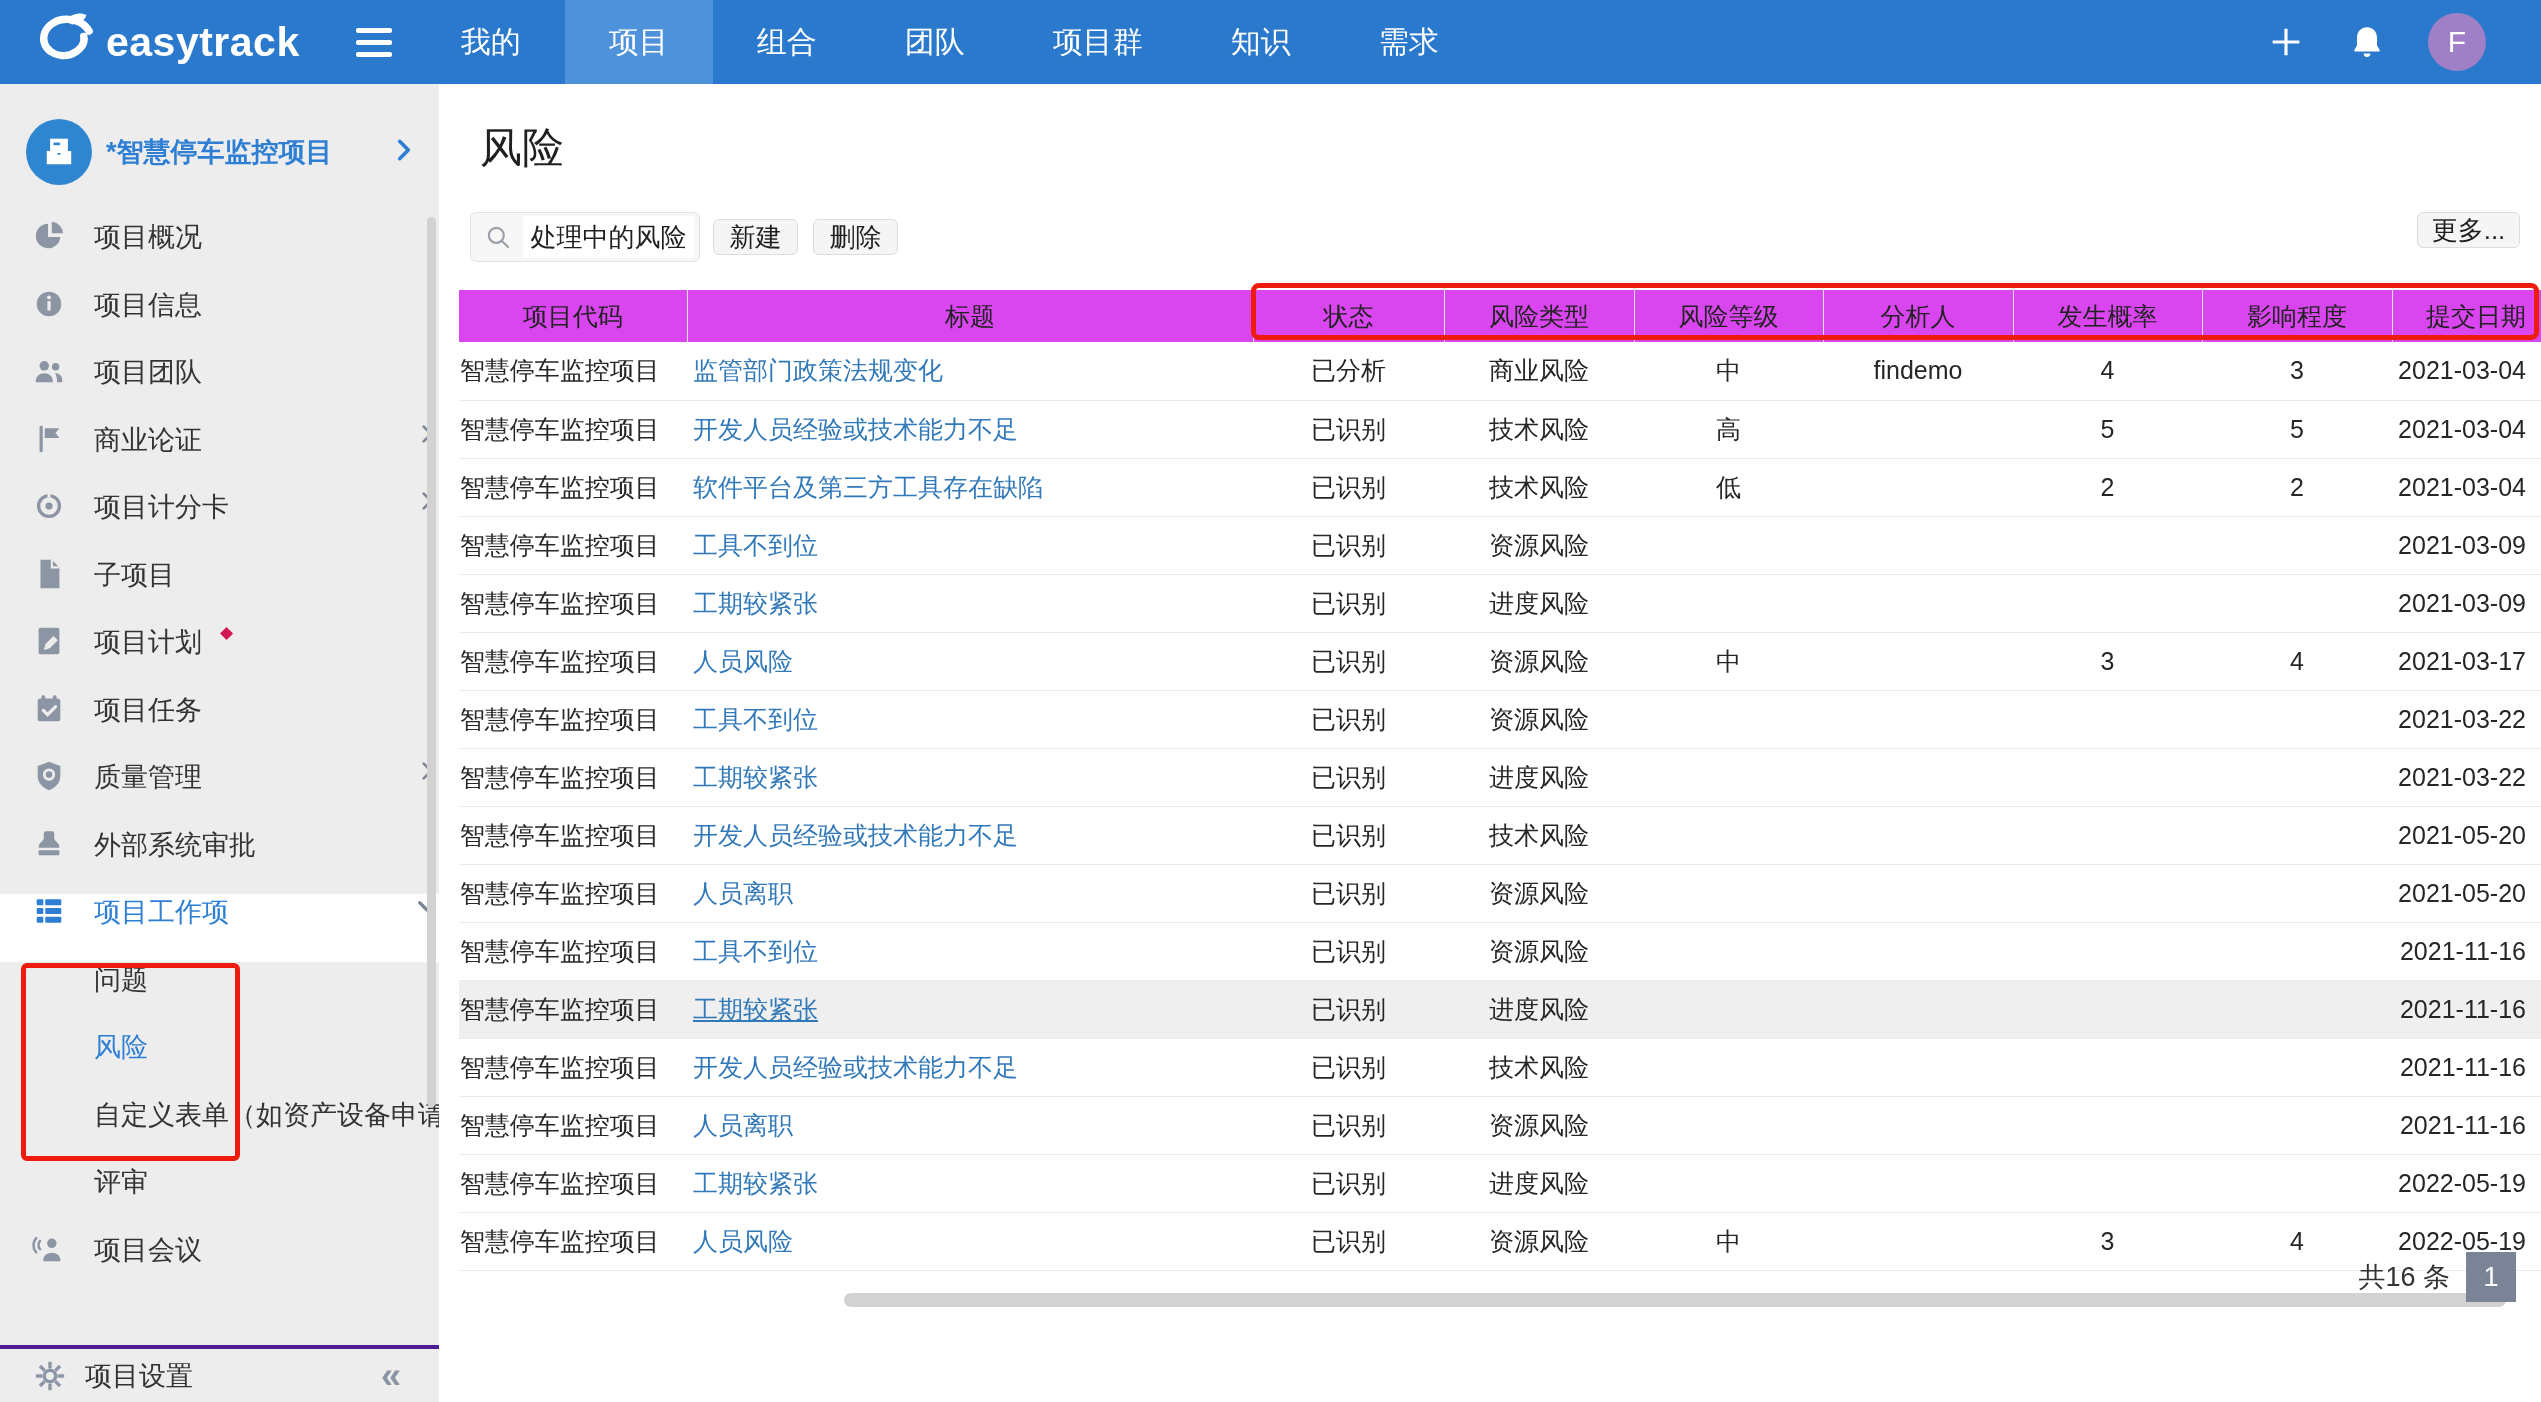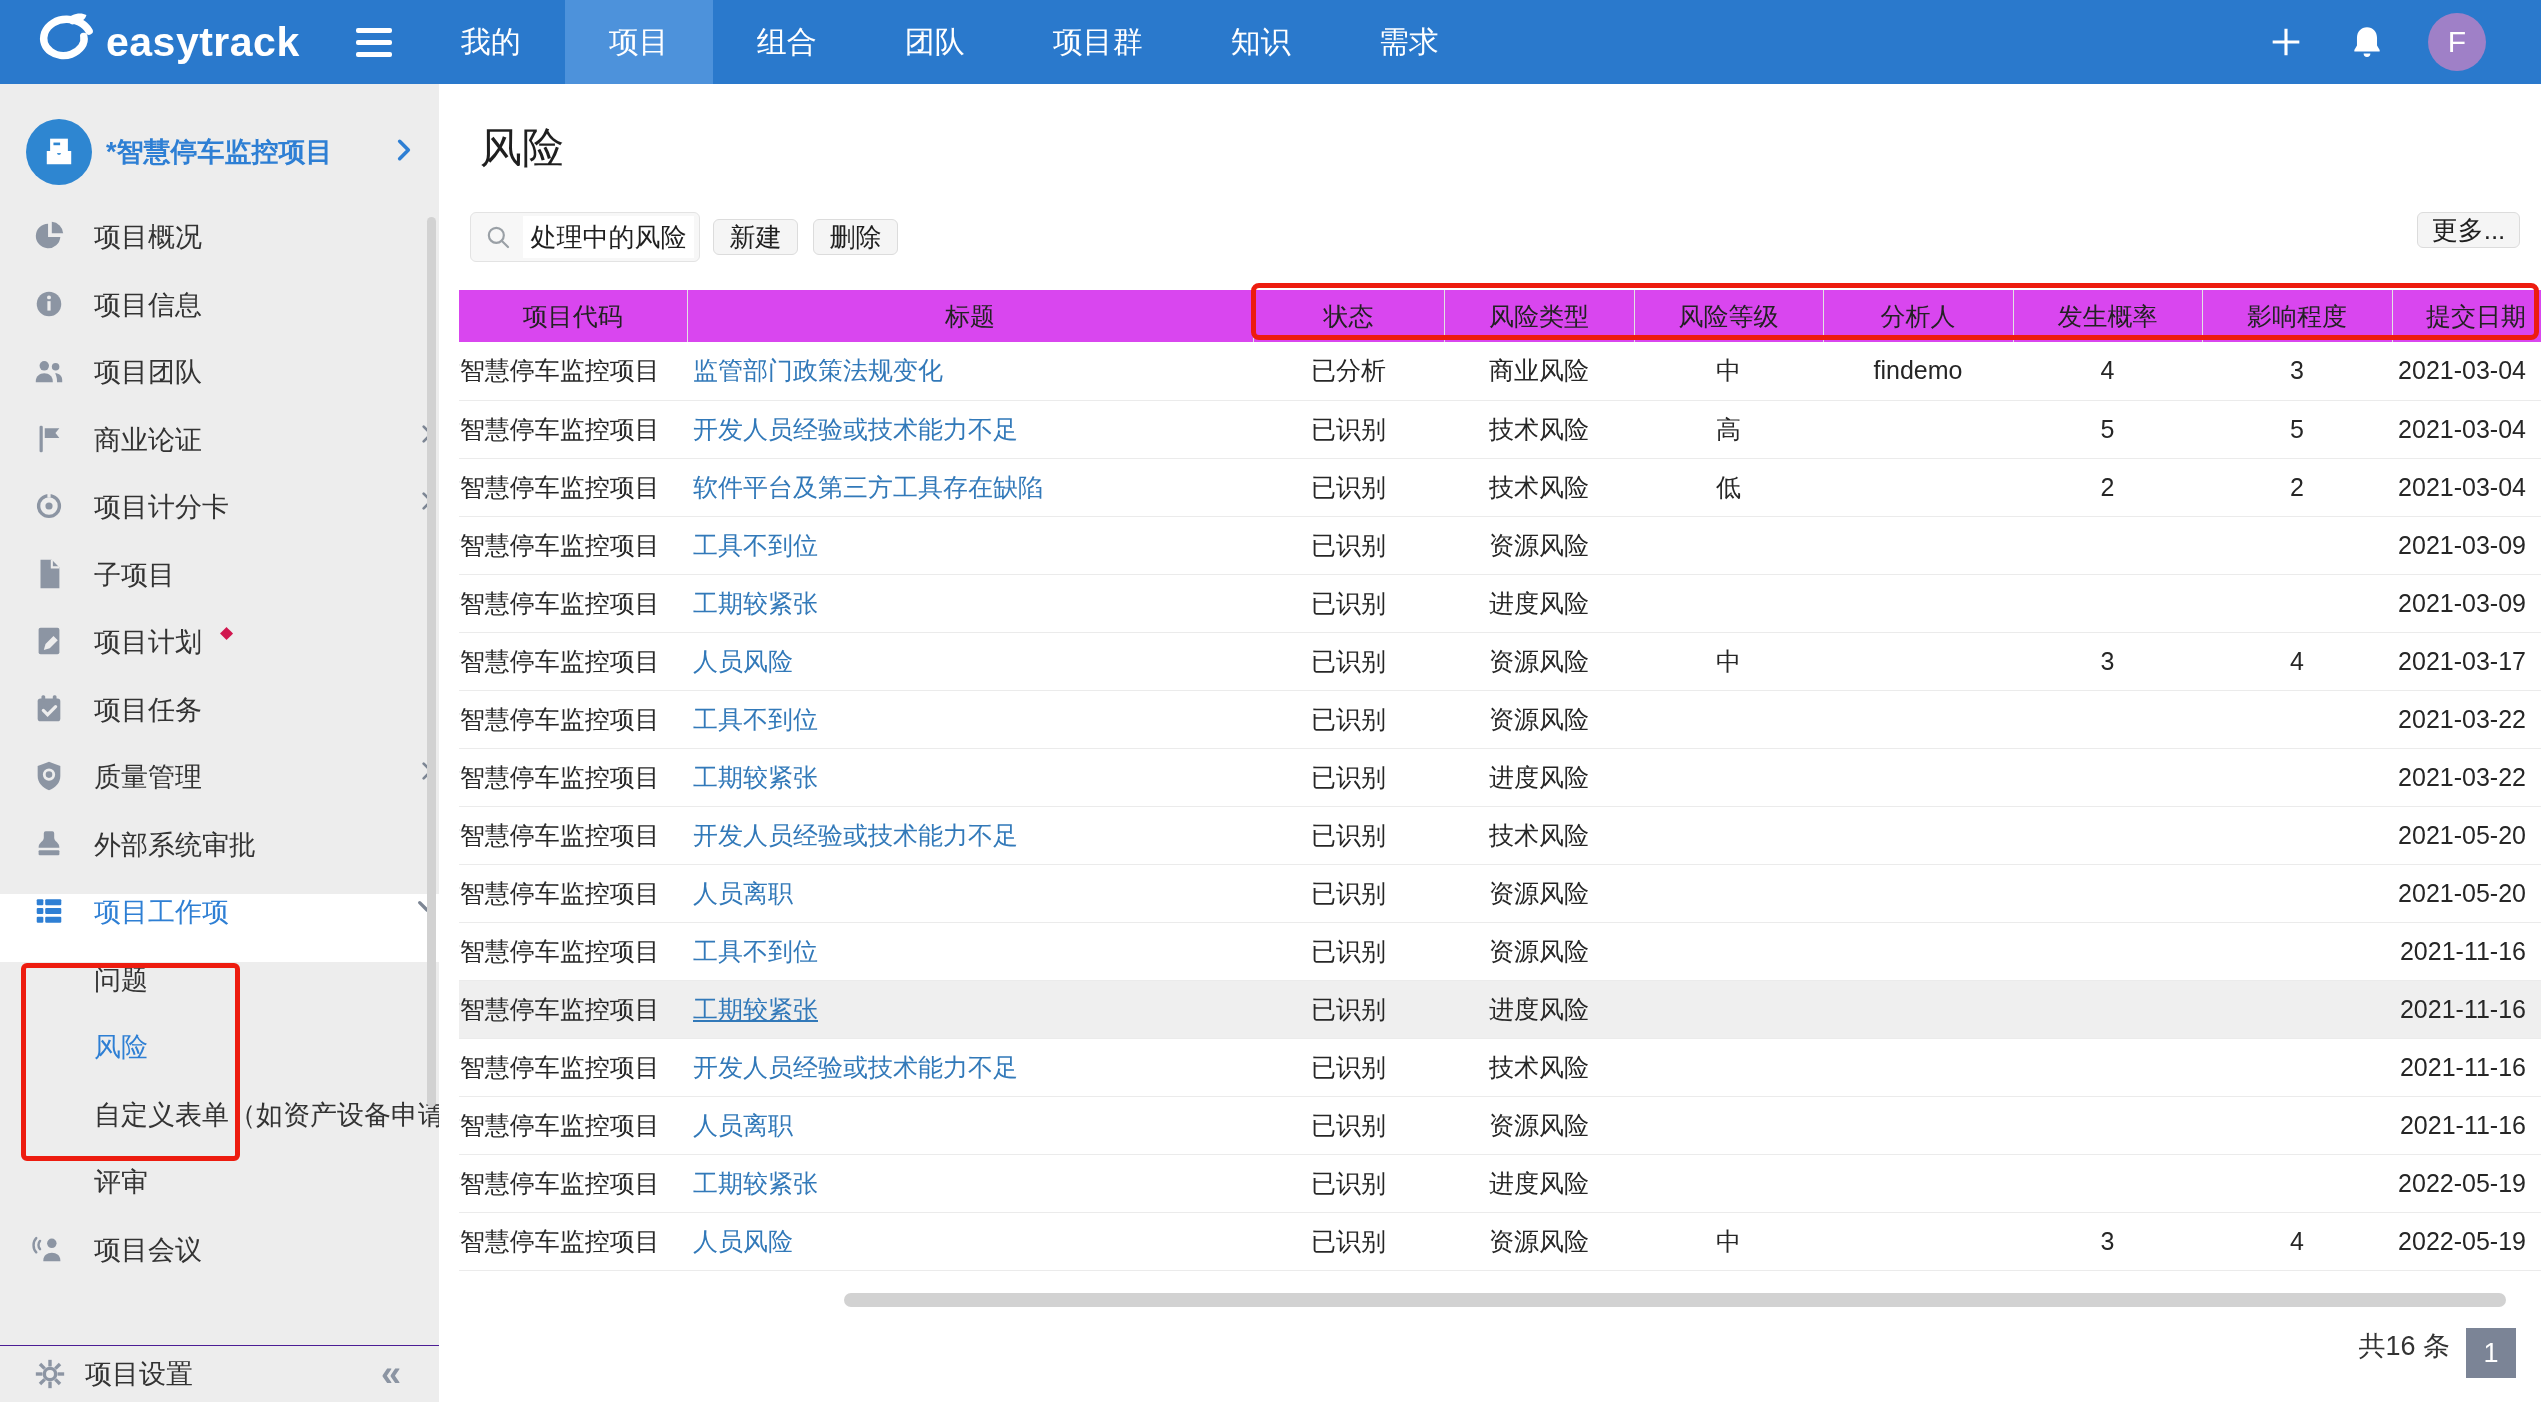--- a/index.html
+++ b/index.html
@@ -43,21 +43,21 @@
   .side-item.child{padding-left:94px}
   .side-item.child .side-label{margin-left:0}
   .side-item.expanded{background:#fff}
   .side-item.active .side-label{color:var(--active-blue)}
   .side-item.active .side-icon{color:var(--active-blue)}
   .side-chevron{margin-left:auto;color:#7d8694}
   .side-chevron svg{width:24px;height:24px;display:block}
   .diamond{margin-left:18px;color:#D1174F;font-size:17px;line-height:17px}
   .sidebar-scroll{position:absolute;right:3px;top:133px;width:9px;height:890px;background:#d2d2d2;border-radius:5px}
   .sidebar-footer{position:absolute;left:0;right:0;bottom:0;height:57px;background:var(--sidebar-bg);
-    border-top:1px solid #4c1d95;display:flex;align-items:center;padding-left:33px;z-index:6}
+    border-top:4px solid #4c1d95;display:flex;align-items:center;padding-left:33px;z-index:6}
   .sidebar-footer .side-icon{width:34px;height:34px;color:var(--icon-gray)}
   .sidebar-footer .side-icon svg{width:34px;height:34px;display:block}
   .sidebar-footer .side-label{margin-left:18px;font-size:27px;color:#333}
   .collapse-glyph{margin-left:auto;margin-right:38px;font-size:36px;color:var(--icon-gray);font-weight:bold;cursor:pointer;line-height:36px}
 
   
   .main{position:absolute;left:439px;top:84px;right:0;bottom:0;background:#fff}
   .page-title{position:absolute;left:41px;top:36px;font-size:42px;color:#1f1f1f}
   .toolbar{position:absolute;left:31px;top:128px;height:50px;display:flex;align-items:center}
   .filter-box{width:230px;height:50px;background:#f7f7f7;border:1px solid #e3e3e3;border-radius:6px;display:flex;align-items:center;cursor:pointer}
@@ -79,21 +79,21 @@
   tr.hl td{background:#efefef}
   .al{text-align:left}.ac{text-align:center}.ar{text-align:right}
   th.ar{padding-right:15px}
   td.cell-code{padding-left:4px;text-indent:-13px}
   td.cell-title{padding-left:6px}
   td.cell-date{padding-right:15px}
   .link{color:var(--link-blue);cursor:pointer}
   tr.hl .link{text-decoration:underline}
 
   .h-scroll{position:absolute;left:405px;top:1209px;width:1662px;height:14px;background:#d2d2d2;border-radius:7px}
-  .list-footer{position:absolute;right:25px;top:1244px;display:flex;}
+  .list-footer{position:absolute;right:25px;top:1168px;display:flex;align-items:center}
   .total-text{font-size:27px;color:#333}
   .page-box{margin-left:16px;width:50px;height:50px;background:var(--pagination-bg);color:#fff;font-size:27px;
     display:flex;align-items:center;justify-content:center;cursor:pointer}
 
   
   .annot{position:absolute;border:5px solid var(--annotation-red);pointer-events:none;z-index:40;background:transparent}
   .annot-sidebar{left:21px;top:963px;width:219px;height:198px;border-radius:6px}
   .annot-header{left:1251px;top:283px;width:1288px;height:57px;border-radius:8px}
 </style>
 </head>

